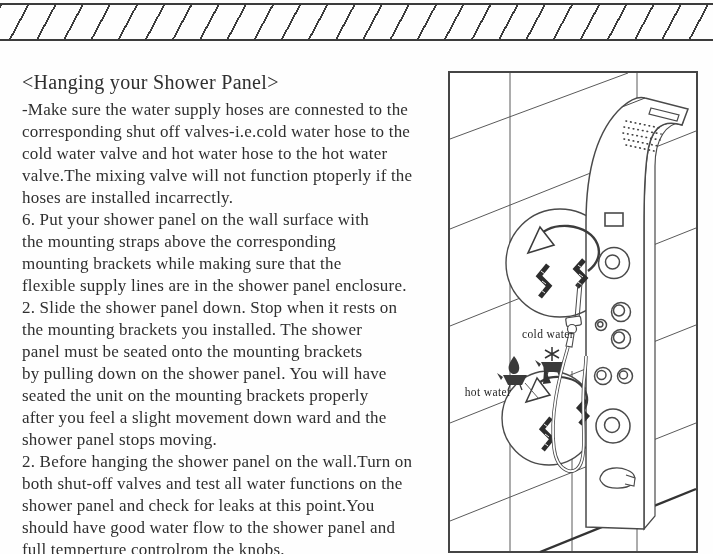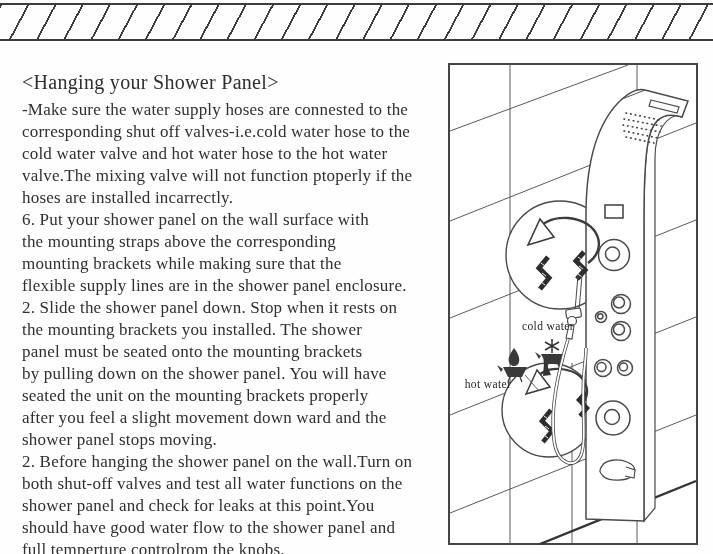--- a/index.html
+++ b/index.html
@@ -20,21 +20,21 @@
   #text-col h1{
     font-size:20px;line-height:26px;font-weight:normal;margin:0 0 4px 0;
     letter-spacing:.3px;
   }
   #text-col p{
     font-size:17px;line-height:22px;margin:0;white-space:pre-line;
     letter-spacing:.2px;
   }
   
   #illus{
-    position:absolute;left:448px;top:63px;width:250px;height:482px;
+    position:absolute;left:448px;top:71px;width:250px;height:482px;
   }
   svg{display:block;}
   svg text{font-family:"Liberation Serif", serif;fill:#1f1f1f;}
 </style>
 </head>
 <body>
 
 <div id="page">
 
   <div id="hatch-band"></div>

